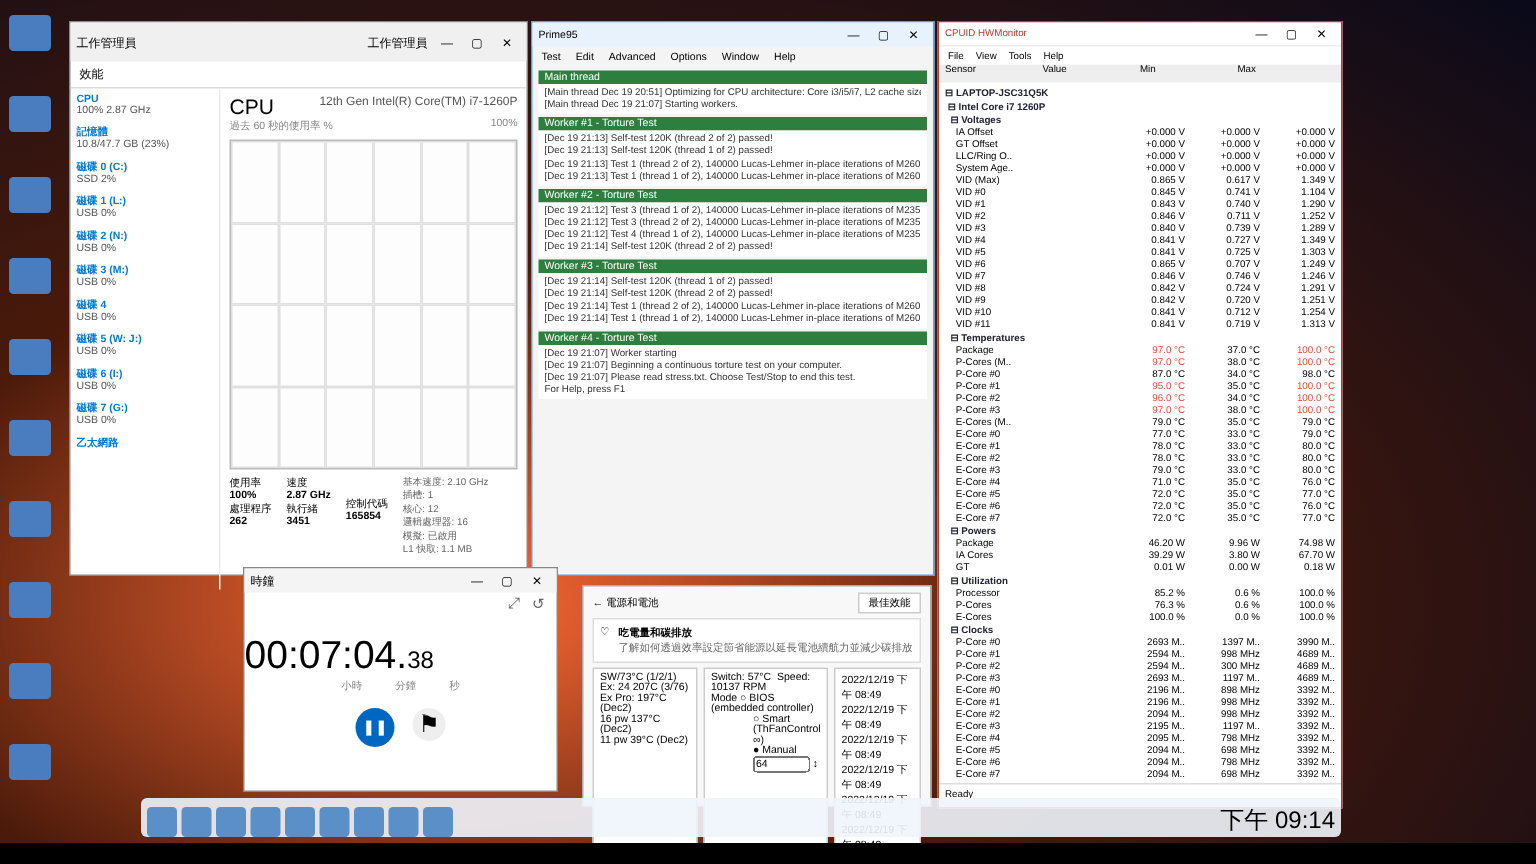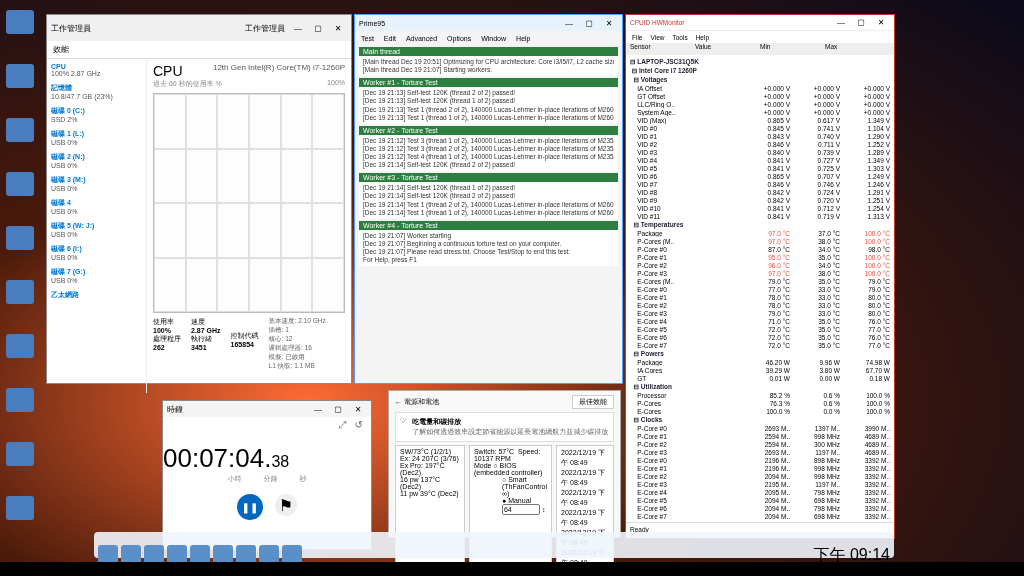--- a/index.html
+++ b/index.html
@@ -38,38 +38,38 @@
 .hwm .hdr { height: 12px; background: #eee; display: flex; padding: 0 4px; }
 .hwm .hdr span { flex: 1; }
 .hwm .tree { padding: 2px 4px; height: calc(100% - 56px); overflow: hidden; }
 .hwm .row { display: flex; padding: 0.5px 0; }
 .hwm .row .n { flex: 2.2; white-space: nowrap; overflow: hidden; }
 .hwm .row .v { flex: 1; text-align: right; }
 .hwm .row .hot { color: #e74c3c; }
 .hwm .grp { color: #223; font-weight: 600; }
 .hwm .status { height: 14px; border-top: 1px solid #ddd; display:flex; align-items:center; padding:0 4px; justify-content: space-between; }
 
-.timer { position: absolute; left: 162px; top: 400px; width: 210px; height: 150px; background: #fff; border: 1px solid #888; }
+.timer { position: absolute; left: 162px; top: 378px; width: 210px; height: 150px; background: #fff; border: 1px solid #888; }
 .timer .titlebar { height: 16px; background: #f4f4f4; display:flex; align-items:center; padding:0 4px; justify-content:space-between; font-size:8px;}
 .timer .tools { height: 20px; display:flex; justify-content:flex-end; gap:8px; padding:2px 8px; color:#666; font-size:10px;}
 .timer .time { text-align:left; font-size: 26px; font-weight:300; margin-top:6px;}
 .timer .time .ms { font-size:16px; }
 .timer .lbls { display:flex; justify-content:center; gap:22px; font-size:7px; color:#888;}
 .timer .ctrls { display:flex; justify-content:center; gap:12px; margin-top:10px;}
 .timer .play { width:26px; height:26px; border-radius:50%; background:#0067c0; color:#fff; display:flex; align-items:center; justify-content:center; font-size:10px;}
 .timer .flag { width:22px; height:22px; border-radius:50%; background:#eee; display:flex; align-items:center; justify-content:center;}
 
 .fanctrl { position: absolute; left: 388px; top: 390px; width: 233px; height: 148px; background: #f8f8f8; border:1px solid #aaa; font-size:7px; padding:4px 6px; }
 .fanctrl .top { display:flex; justify-content:space-between; align-items:center; margin-bottom:3px;}
 .fanctrl .adv { background:#fff; border:1px solid #ddd; padding:4px; display:flex; gap:6px; margin-bottom:3px; }
 .fanctrl .mid { display:flex; gap:4px; }
 .fanctrl .box2 { border:1px solid #ccc; padding:2px 4px; flex:1; background:#fff;}
 .fanctrl .status { margin-top:3px; display:flex; justify-content:space-between; border-top:1px solid #ccc; padding-top:2px;}
 
-.taskbar { position:absolute; left:46px; bottom:18px; right:130px; height:26px; background:rgba(240,245,252,0.9); display:flex; align-items:flex-start; padding:13px 4px; gap:3px; border-radius:4px;margin-left:48px;}
+.taskbar { position:absolute; left:46px; bottom:18px; right:130px; height:26px; background:rgba(240,245,252,0.9); display:flex; align-items:flex-end; padding:0 4px; gap:3px; border-radius:4px;margin-left:48px;}
 .taskbar .tbi { width:20px; height:20px; background:#5a8fc7; border-radius:3px; }
 
 .monitor-edge { position:absolute; left:0; right:0; bottom:0; height:14px; background:#000; }
 .sys-btns { display:flex; gap:2px; }
 .sys-btns span { width:18px; height:12px; display:flex; align-items:center; justify-content:center; font-size:8px;}
 </style>
 </head>
 <body>
 
 <div class="desktop"></div>

